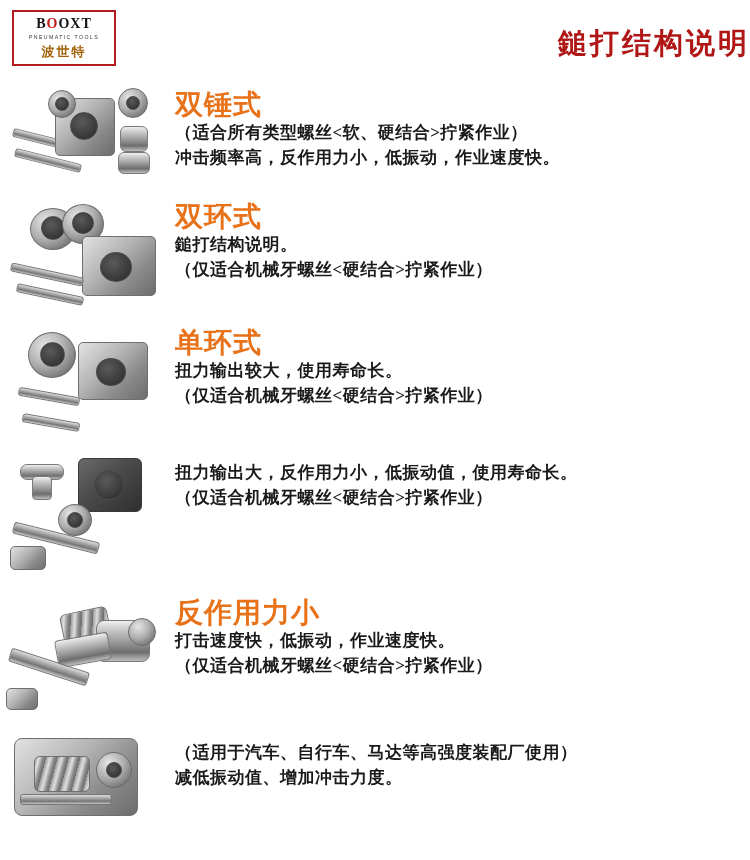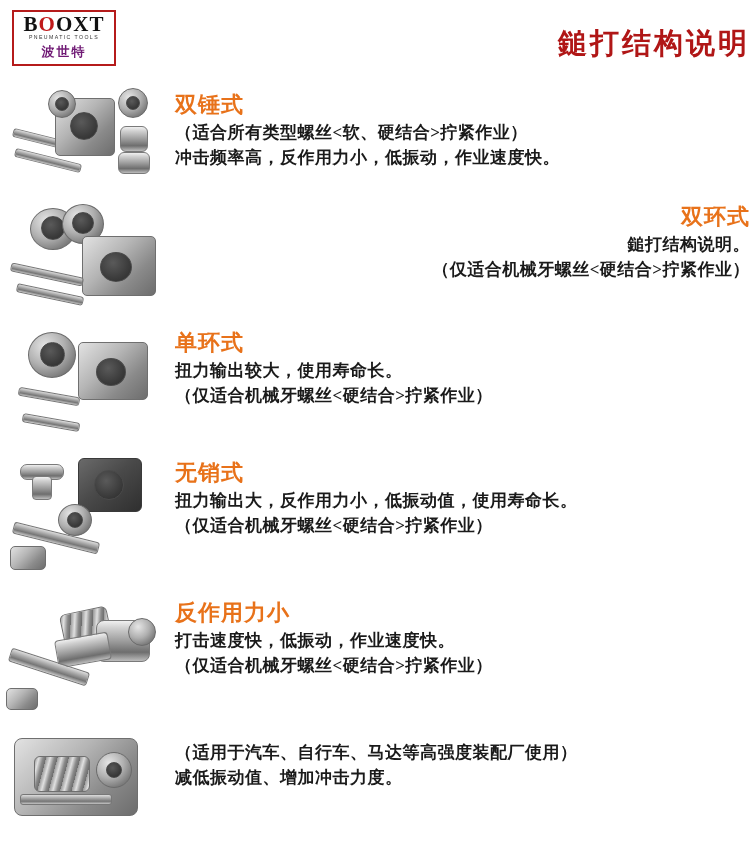--- a/index.html
+++ b/index.html
@@ -28,40 +28,40 @@
     height: 56px;
     border: 2px solid #b51b1b;
     box-sizing: border-box;
     background: #ffffff;
     display: flex;
     flex-direction: column;
     align-items: center;
     justify-content: center;
   }
   .logo-top {
-    font-size: 21px;
+    font-size: 14px;
     font-weight: bold;
     letter-spacing: 1px;
     color: #111111;
     line-height: 18px;
     font-family: "Liberation Serif", serif;
   }
   .logo-top .o-red {
     color: #c01a1a;
   }
   .logo-sub {
     font-size: 5.2px;
     letter-spacing: 1.4px;
     color: #333333;
     margin-top: 1px;
   }
   .logo-cn {
     font-size: 13px;
     font-weight: bold;
-    color: #701a75;
+    color: #a16207;
     letter-spacing: 2px;
     margin-top: 3px;
   }
 
   .page-title {
     position: absolute;
     left: 0;
     right: 0;
     top: 24px;
     text-align: right;
@@ -82,21 +82,21 @@
     flex: 0 0 175px;
     position: relative;
   }
   .text-col {
     flex: 1 1 auto;
     padding-top: 4px;
   }
   .item-title {
     color: #e8721a;
     font-weight: bold;
-    font-size: 22px;
+    font-size: 28px;
     letter-spacing: 1px;
     line-height: 26px;
     margin: 0 0 2px 0;
   }
   .item-line {
     color: #1a1a1a;
     font-size: 17px;
     line-height: 25px;
     letter-spacing: 0.5px;
     font-family: "Liberation Serif", serif;
@@ -173,21 +173,21 @@
     <div class="part cyl" style="left:120px;top:38px;width:26px;height:24px;border-radius:6px;"></div>
     <div class="part cyl" style="left:118px;top:64px;width:30px;height:20px;border-radius:6px;"></div>
   </div>
   <div class="text-col">
     <div class="item-title">双锤式</div>
     <div class="item-line">（适合所有类型螺丝&lt;软、硬结合&gt;拧紧作业）</div>
     <div class="item-line">冲击频率高，反作用力小，低振动，作业速度快。</div>
   </div>
 </div>
 
-<div class="row" style="height:126px;text-align:right;">
+<div class="row" style="height:126px;">
   <div class="art">
     <div class="part ring" style="left:30px;top:8px;width:44px;height:40px;"></div>
     <div class="part hole" style="left:41px;top:16px;width:22px;height:22px;"></div>
     <div class="part ring" style="left:62px;top:4px;width:40px;height:38px;"></div>
     <div class="part hole" style="left:72px;top:12px;width:20px;height:20px;"></div>
     <div class="part block" style="left:82px;top:36px;width:72px;height:58px;"></div>
     <div class="part hole" style="left:100px;top:52px;width:30px;height:28px;"></div>
     <div class="part pin" style="left:10px;top:70px;width:72px;height:7px;transform:rotate(12deg);"></div>
     <div class="part pin" style="left:16px;top:90px;width:66px;height:7px;transform:rotate(12deg);"></div>
   </div>
@@ -219,21 +219,20 @@
     <div class="part cyl" style="left:20px;top:8px;width:42px;height:14px;border-radius:7px;"></div>
     <div class="part cyl" style="left:32px;top:20px;width:18px;height:22px;"></div>
     <div class="part dark-cage" style="left:78px;top:2px;width:62px;height:52px;"></div>
     <div class="part hole" style="left:94px;top:14px;width:28px;height:28px;"></div>
     <div class="part ring" style="left:58px;top:48px;width:32px;height:30px;"></div>
     <div class="part hole" style="left:67px;top:56px;width:14px;height:14px;"></div>
     <div class="part pin" style="left:12px;top:76px;width:86px;height:10px;transform:rotate(14deg);"></div>
     <div class="part block" style="left:10px;top:90px;width:34px;height:22px;"></div>
   </div>
   <div class="text-col">
-    <div class="item-title">无销式</div>
     <div class="item-line">扭力输出大，反作用力小，低振动值，使用寿命长。</div>
     <div class="item-line">（仅适合机械牙螺丝&lt;硬结合&gt;拧紧作业）</div>
   </div>
 </div>
 
 <div class="row" style="height:140px;">
   <div class="art">
     <div class="part spring" style="left:62px;top:14px;width:46px;height:34px;transform:rotate(-12deg);"></div>
     <div class="part cyl" style="left:96px;top:24px;width:52px;height:40px;border-radius:8px;"></div>
     <div class="part ring" style="left:128px;top:22px;width:26px;height:26px;"></div>

